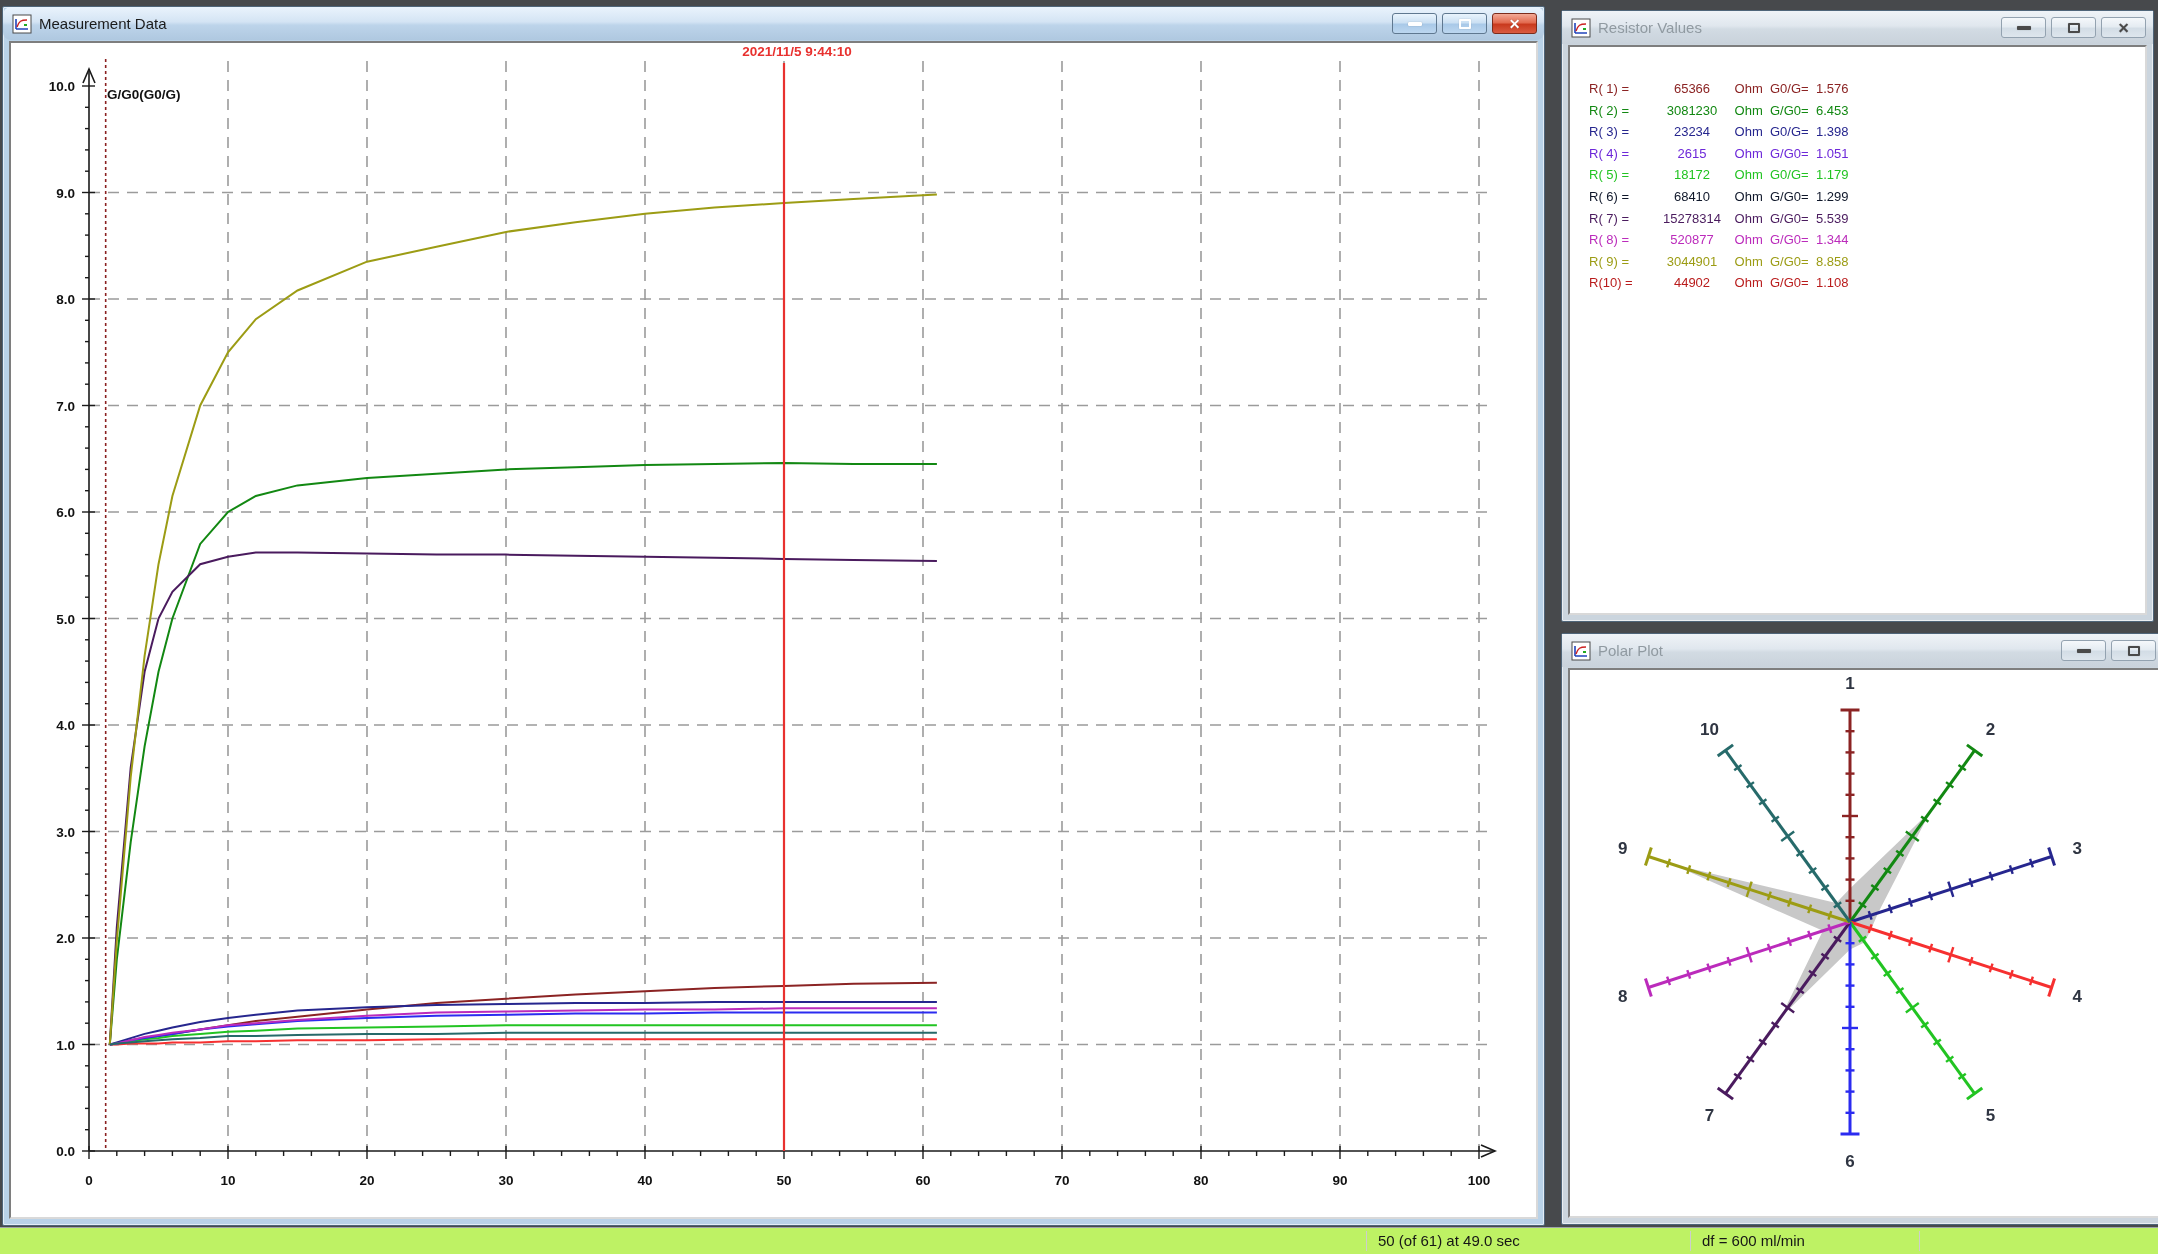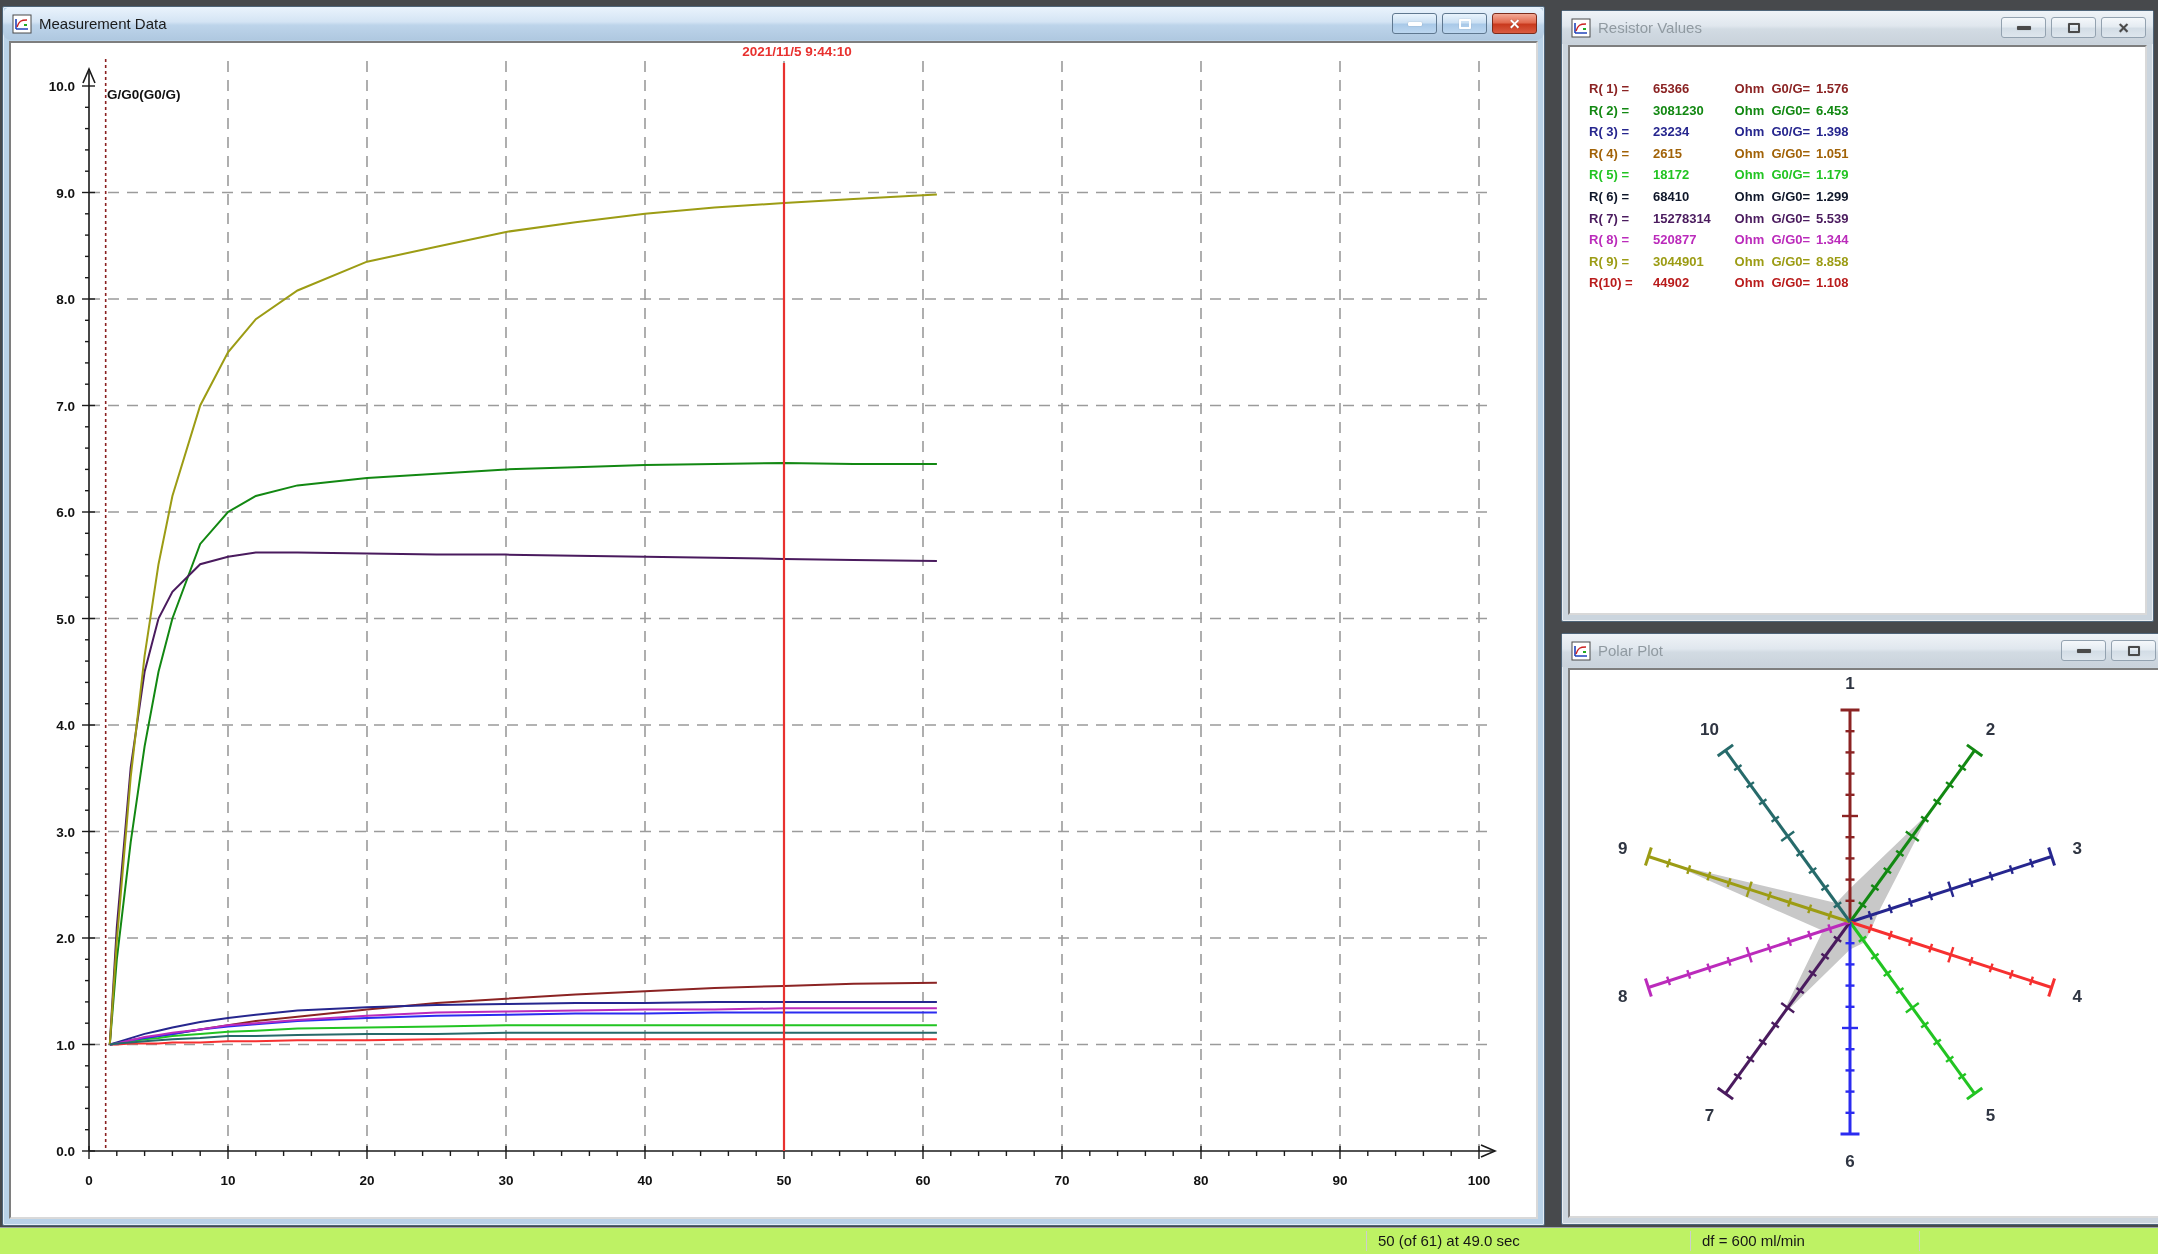--- a/index.html
+++ b/index.html
@@ -30,24 +30,24 @@
   .inactive .tb-btn { background:linear-gradient(#F5F8FB 0%, #E5ECF2 45%, #D3DDE6 55%, #DEE6ED 100%);
                       border-color:#93A2B0; color:#4A4A4A; }
   .glyph-min { width:14px; height:4px; background:currentColor; border-radius:1px; box-shadow:0 0 1px rgba(0,0,0,.35); }
   .glyph-restore { width:12px; height:10px; border:2px solid currentColor; border-radius:1px; box-shadow:0 0 1px rgba(0,0,0,.35); }
   .glyph-close { font-size:14px; font-weight:bold; line-height:1; text-shadow:0 0 1px rgba(0,0,0,.4); }
 
   .content { position:absolute; left:6px; right:6px; top:34px; bottom:6px; background:#FFFFFF;
              border:2px solid; border-color:#7E7E7E #D9D9D9 #D9D9D9 #7E7E7E; overflow:hidden; }
 
   
-  #resistor-rows { padding-top:31px; padding-left:19px; font-size:13px; font-weight:bold; }
+  #resistor-rows { padding-top:31px; padding-left:19px; font-size:13px; font-weight:normal; }
   .res-row { display:flex; line-height:21.6px; white-space:pre; }
   .res-label { width:64px; }
-  .res-ohm   { width:78px; text-align:left; }
+  .res-ohm   { width:78px; text-align:center; }
   .res-unit  { }
   .res-ratio { width:80px; text-align:left; margin-left:auto; }
   .res-row-inner { display:flex; width:307px; }
 
   
   #status-bar { position:absolute; left:0; top:1227px; width:2158px; height:27px;
                 background:#bef264; border-top:1px solid #9FA4A9; font-size:15px; color:#161616; }
   .status-text { position:absolute; top:0; line-height:26px; white-space:pre; }
   .status-sep { position:absolute; top:3px; bottom:3px; width:1px; background:#CDCDCD; }
 
@@ -271,21 +271,21 @@
         </div>
       <div class="tb-btn">
           <div class="glyph-close">✕</div>
         </div>
     </div>
     <div class="content">
       <div id="resistor-rows">
           <div class="res-row" style="color: rgb(139, 35, 35);"><div class="res-row-inner"><span class="res-label">R( 1) =</span><span class="res-ohm">65366</span><span class="res-unit"> Ohm  G0/G=</span><span class="res-ratio">1.576</span></div></div>
           <div class="res-row" style="color: rgb(18, 136, 18);"><div class="res-row-inner"><span class="res-label">R( 2) =</span><span class="res-ohm">3081230</span><span class="res-unit"> Ohm  G/G0=</span><span class="res-ratio">6.453</span></div></div>
           <div class="res-row" style="color: rgb(38, 38, 142);"><div class="res-row-inner"><span class="res-label">R( 3) =</span><span class="res-ohm">23234</span><span class="res-unit"> Ohm  G0/G=</span><span class="res-ratio">1.398</span></div></div>
-          <div class="res-row" style="color: #a16207;"><div class="res-row-inner"><span class="res-label">R( 4) =</span><span class="res-ohm">2615</span><span class="res-unit"> Ohm  G/G0=</span><span class="res-ratio">1.051</span></div></div>
+          <div class="res-row" style="color: #6d28d9;"><div class="res-row-inner"><span class="res-label">R( 4) =</span><span class="res-ohm">2615</span><span class="res-unit"> Ohm  G/G0=</span><span class="res-ratio">1.051</span></div></div>
           <div class="res-row" style="color: rgb(34, 196, 34);"><div class="res-row-inner"><span class="res-label">R( 5) =</span><span class="res-ohm">18172</span><span class="res-unit"> Ohm  G0/G=</span><span class="res-ratio">1.179</span></div></div>
           <div class="res-row" style="color: #0f172a;"><div class="res-row-inner"><span class="res-label">R( 6) =</span><span class="res-ohm">68410</span><span class="res-unit"> Ohm  G/G0=</span><span class="res-ratio">1.299</span></div></div>
           <div class="res-row" style="color: rgb(74, 27, 94);"><div class="res-row-inner"><span class="res-label">R( 7) =</span><span class="res-ohm">15278314</span><span class="res-unit"> Ohm  G/G0=</span><span class="res-ratio">5.539</span></div></div>
           <div class="res-row" style="color: rgb(187, 43, 187);"><div class="res-row-inner"><span class="res-label">R( 8) =</span><span class="res-ohm">520877</span><span class="res-unit"> Ohm  G/G0=</span><span class="res-ratio">1.344</span></div></div>
           <div class="res-row" style="color: rgb(156, 156, 20);"><div class="res-row-inner"><span class="res-label">R( 9) =</span><span class="res-ohm">3044901</span><span class="res-unit"> Ohm  G/G0=</span><span class="res-ratio">8.858</span></div></div>
           <div class="res-row" style="color: #b91c1c;"><div class="res-row-inner"><span class="res-label">R(10) =</span><span class="res-ohm">44902</span><span class="res-unit"> Ohm  G/G0=</span><span class="res-ratio">1.108</span></div></div>
         </div>
     </div>
   </div>
 

